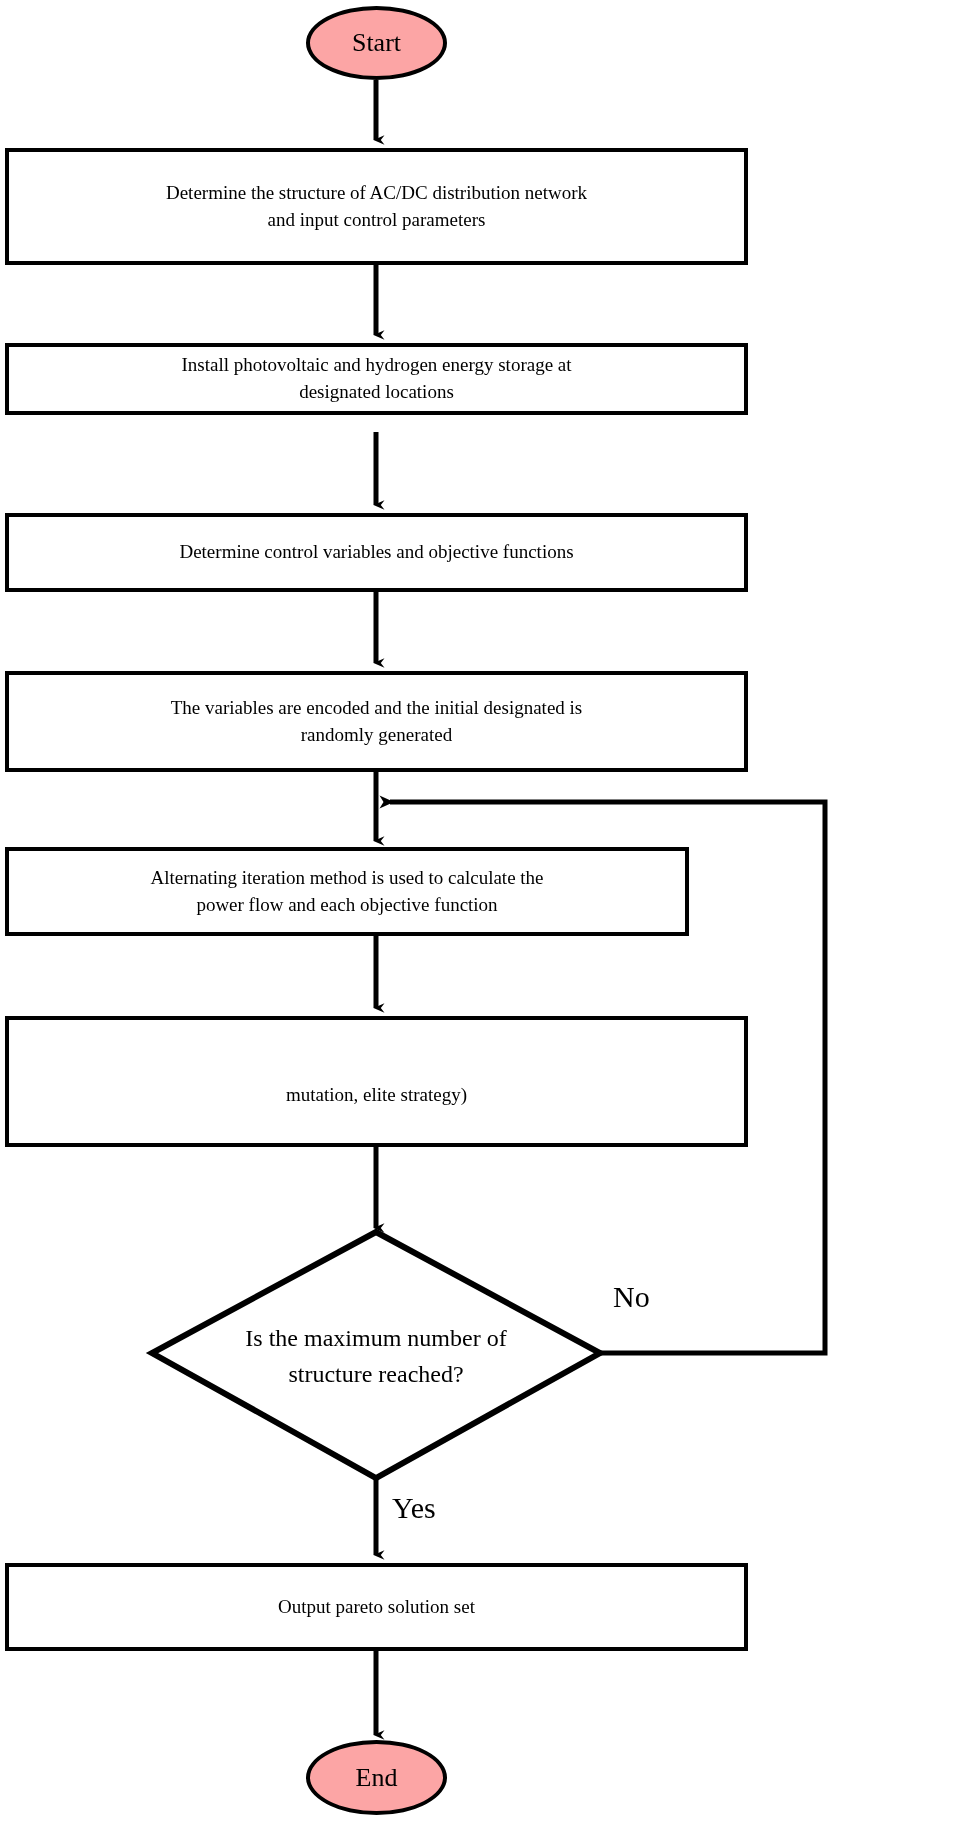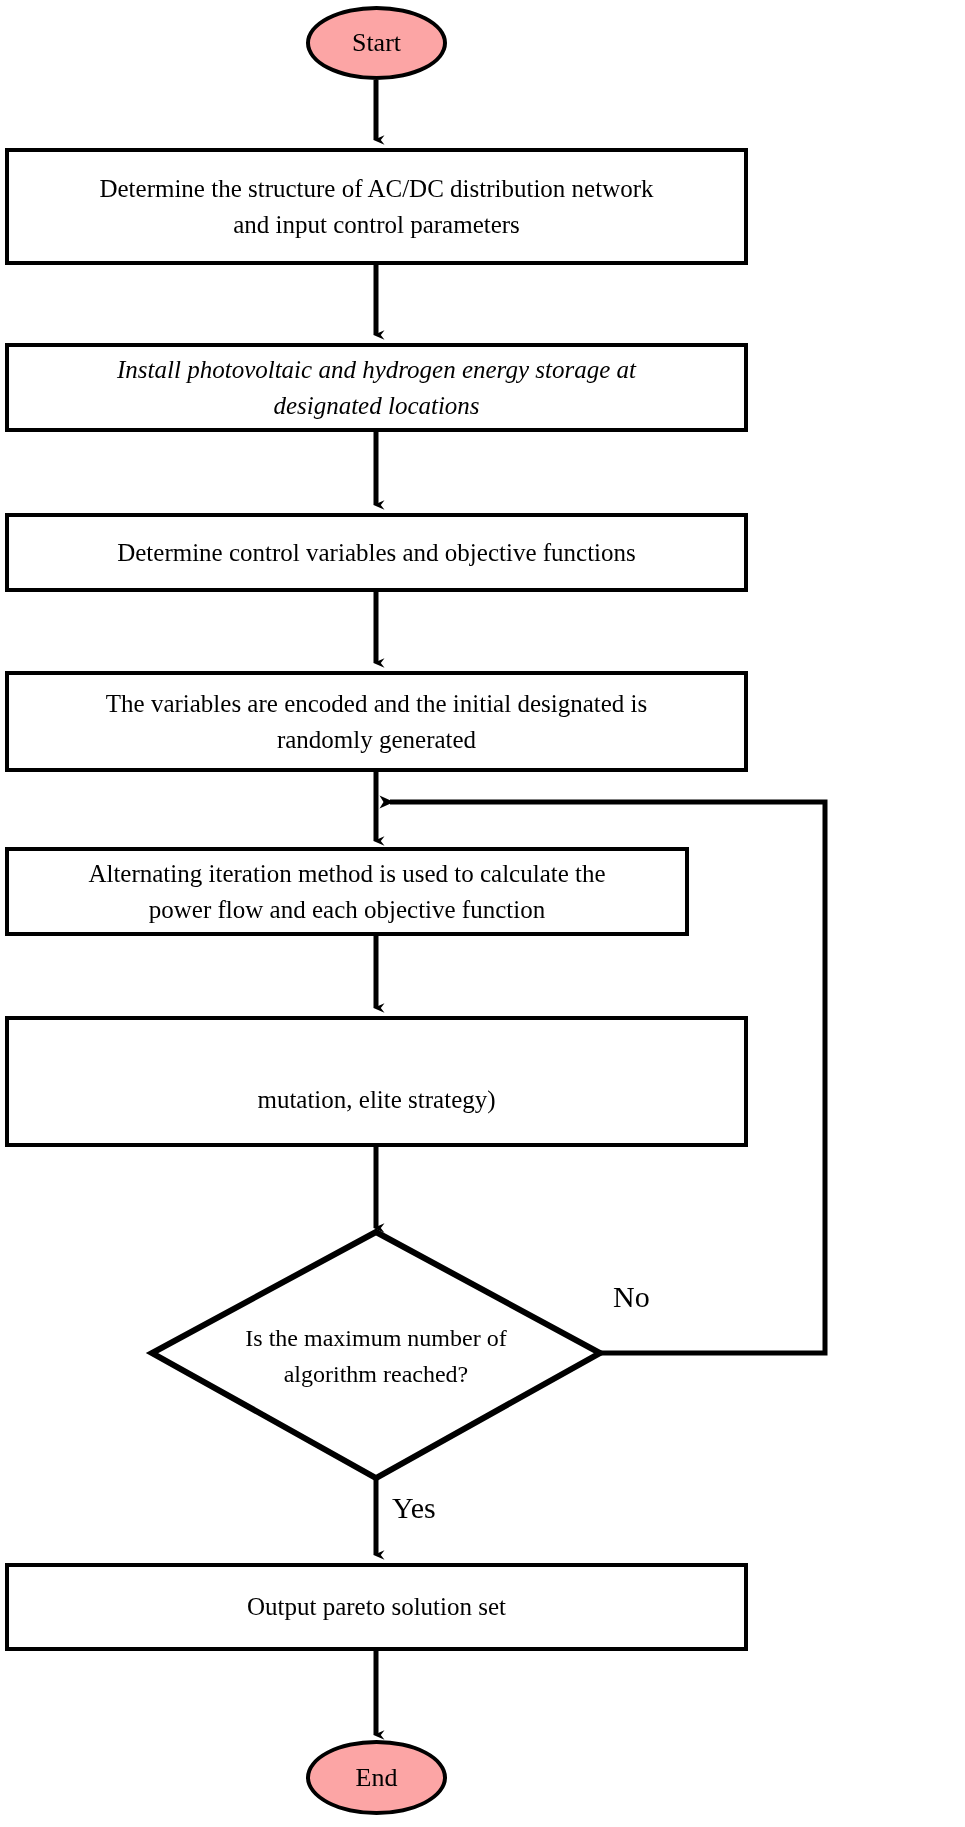--- a/index.html
+++ b/index.html
@@ -24,21 +24,21 @@
     position:absolute;
     box-sizing:border-box;
     display:flex;
     align-items:center;
     justify-content:center;
     text-align:center;
   }
   .proc{
     border:4px solid #000000;
     background:#ffffff;
-    font-size:25px;
+    font-size:19px;
     line-height:1.42;
     padding:0 14px;
   }
   .proc .txt{display:block;width:100%;}
   .term{
     border:4px solid #000000;
     border-radius:50%;
     background:#fca5a5;
     font-size:26px;
   }
@@ -99,21 +99,21 @@
     <span>Start</span>
   </div>
 
   <div class="node proc" style="left:5px; top:148px; width:743px; height:117px;">
     <span class="txt">
       <span>Determine the structure of AC/DC distribution network</span><br>
       <span>and input control parameters</span>
     </span>
   </div>
 
-  <div class="node proc" style="left:5px; top:343px; width:743px; height:89px;font-style:italic;">
+  <div class="node proc" style="left:5px; top:343px; width:743px; height:72px;">
     <span class="txt">
       <span>Install photovoltaic and hydrogen energy storage at</span><br>
       <span>designated locations</span>
     </span>
   </div>
 
   <div class="node proc" style="left:5px; top:513px; width:743px; height:79px;">
     <span class="txt">
       <span>Determine control variables and objective functions</span>
     </span>
@@ -135,21 +135,21 @@
 
   <div class="node proc" style="left:5px; top:1016px; width:743px; height:131px;">
     <span class="txt">
       <br>
       <span>mutation, elite strategy)</span>
     </span>
   </div>
 
   <div class="diamond-label" style="left:176px; top:1320px; width:400px;">
     <span>Is the maximum number of</span><br>
-    <span>algorithm reached?</span>
+    <span>structure reached?</span>
   </div>
 
   <div class="edge-label" style="left:613px; top:1280px;">No</div>
   <div class="edge-label" style="left:392px; top:1491px;">Yes</div>
 
   <div class="node proc" style="left:5px; top:1563px; width:743px; height:88px;">
     <span class="txt">
       <span>Output pareto solution set</span>
     </span>
   </div>

